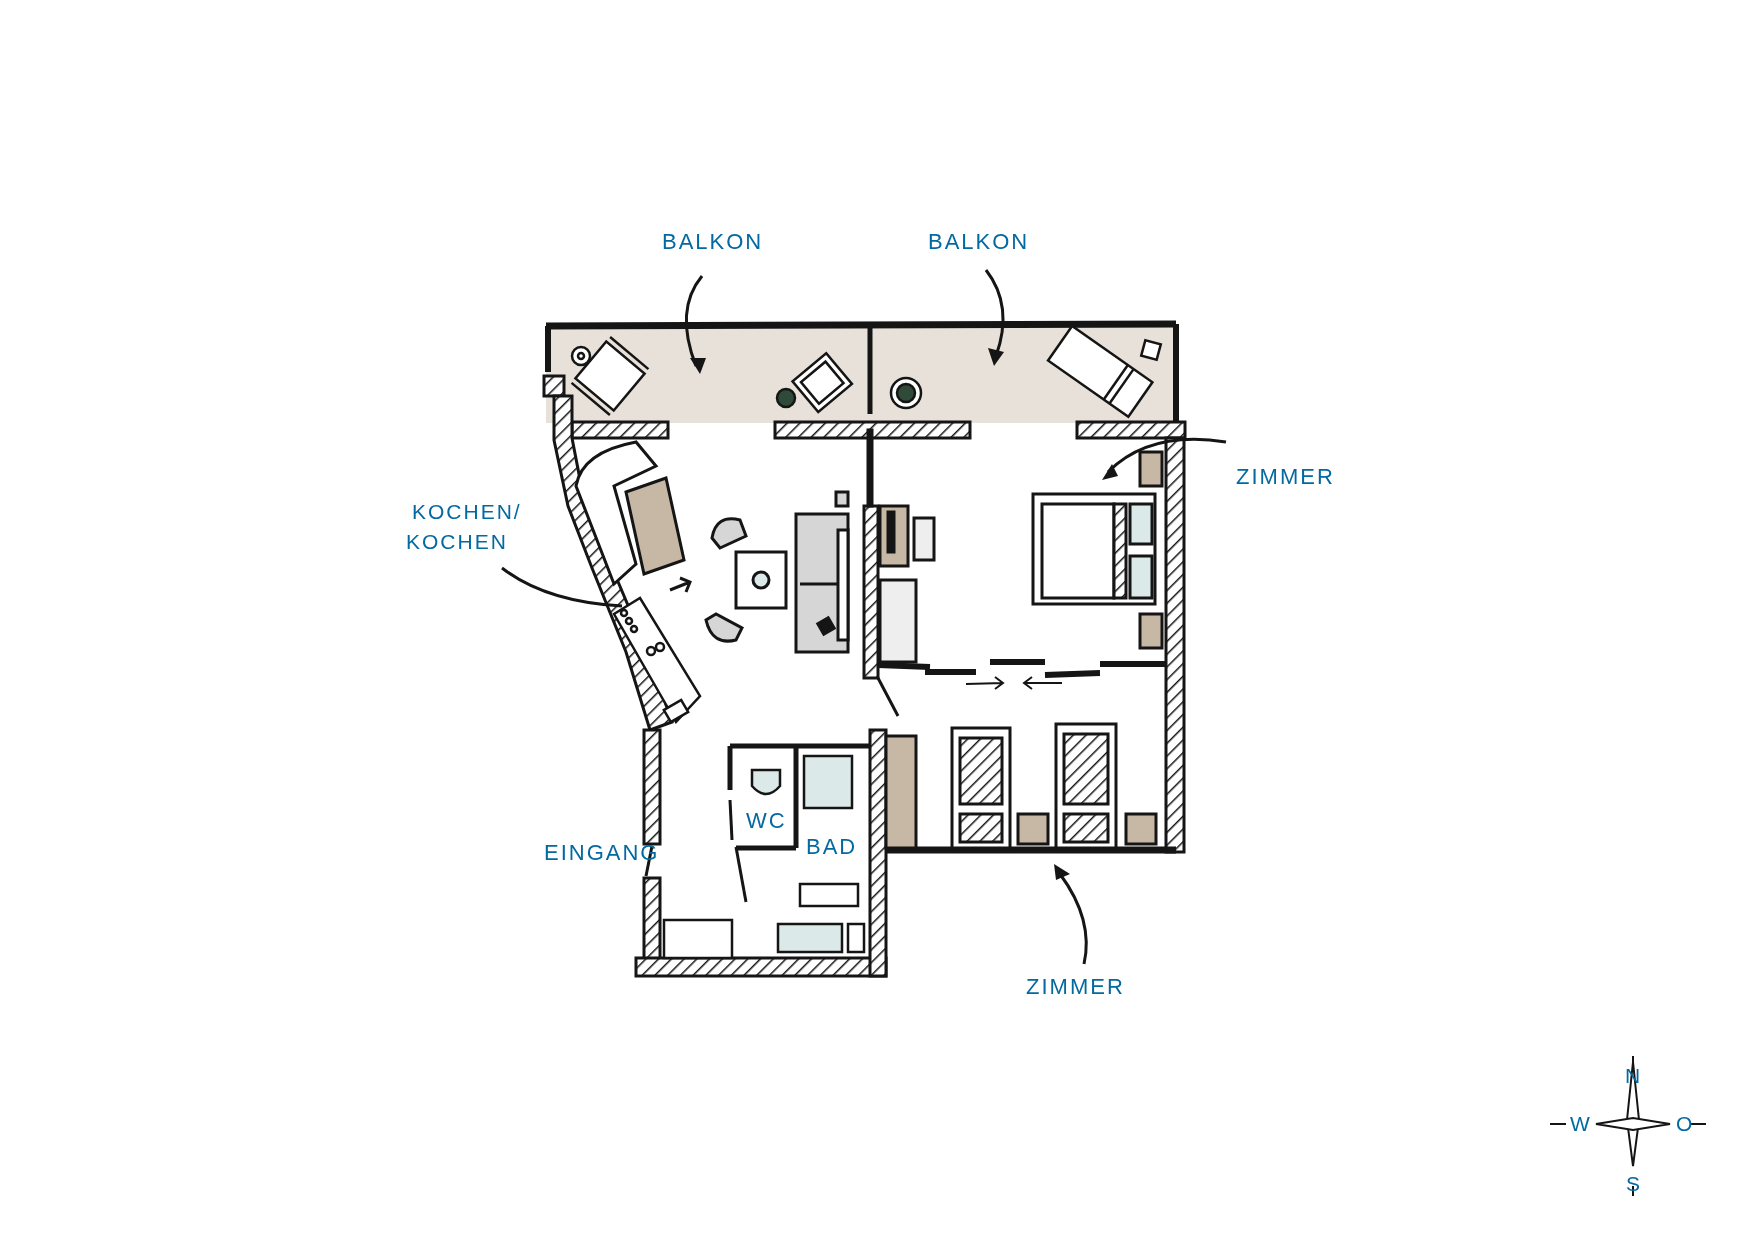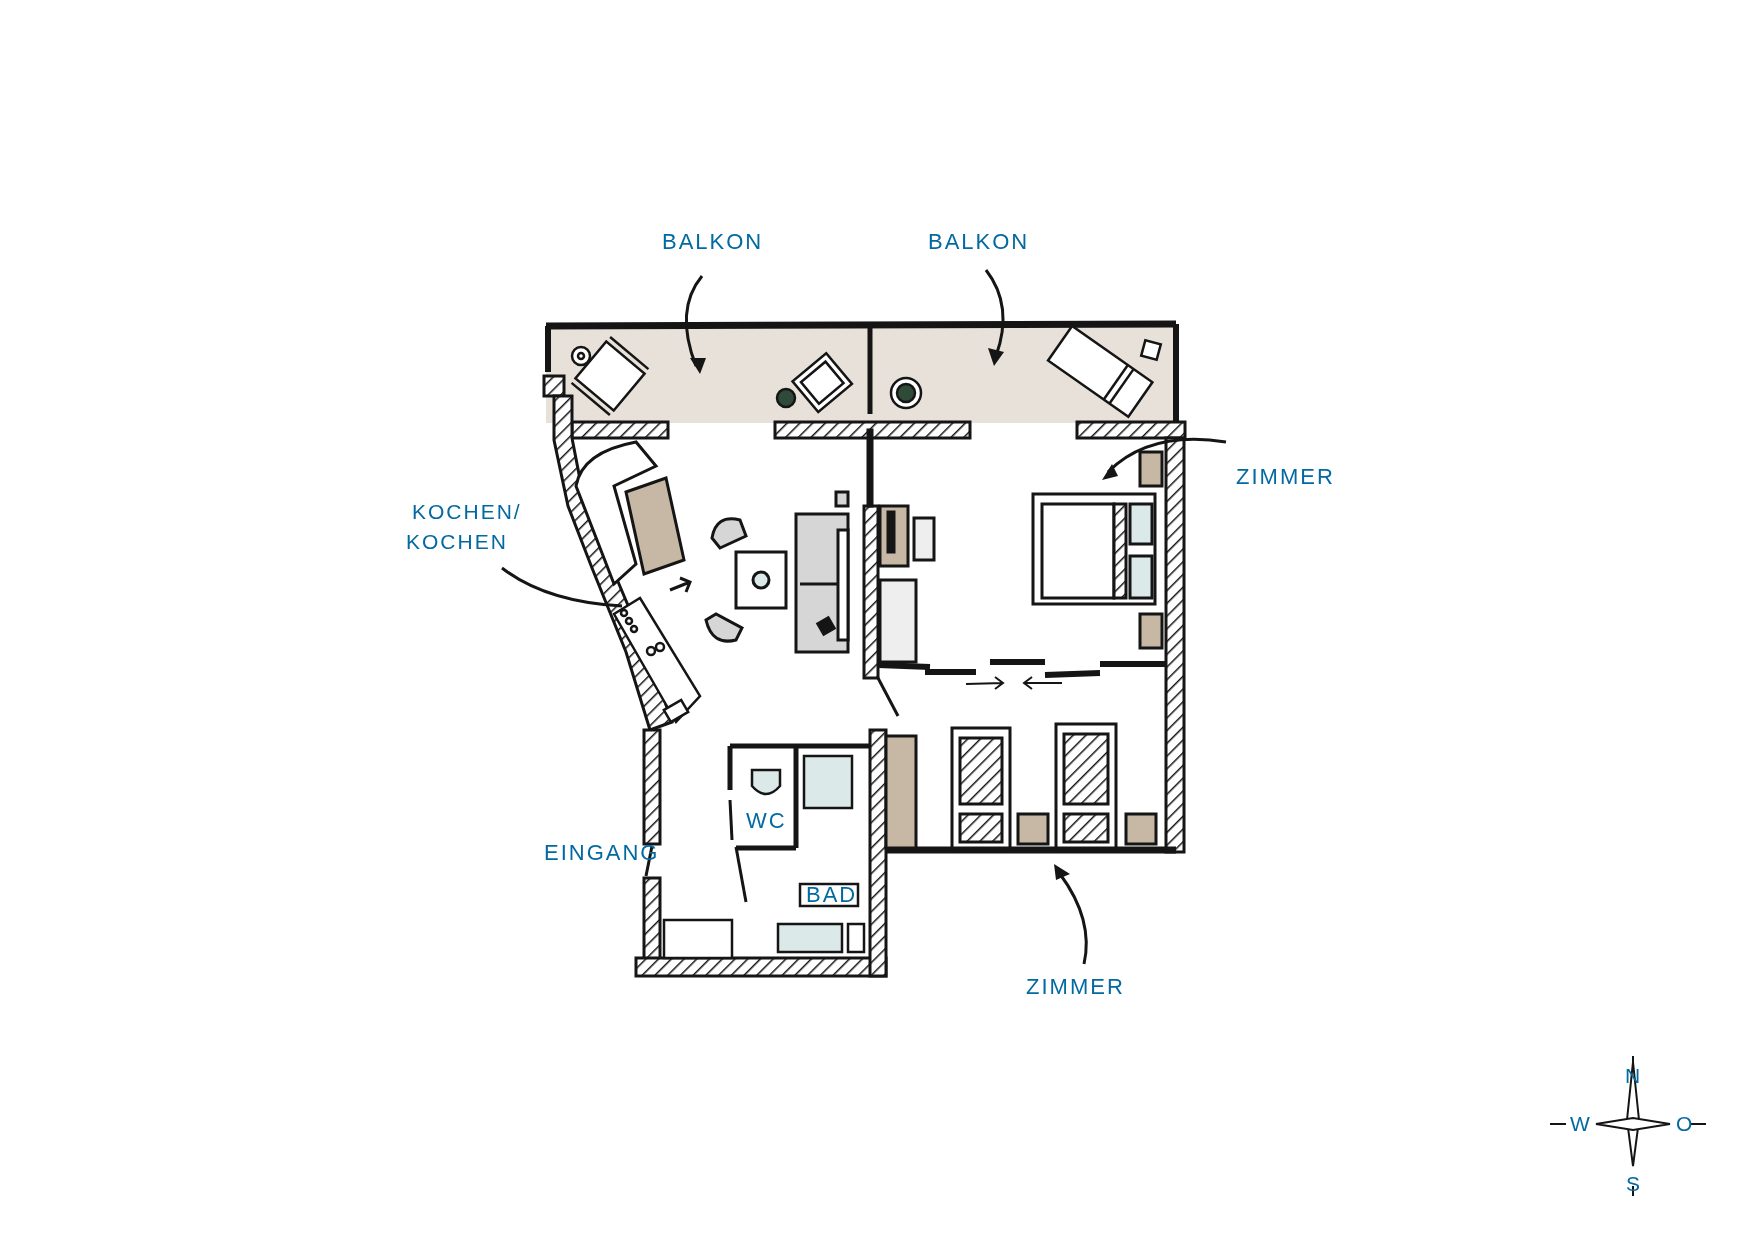--- a/index.html
+++ b/index.html
@@ -193,18 +193,18 @@
 </svg>
 
 <div class="lbl" style="left:662px; top:229px;">BALKON</div>
 <div class="lbl" style="left:928px; top:229px;">BALKON</div>
 <div class="lbl small" style="left:392px; top:500px;margin-left:20px;">KOCHEN/</div>
 <div class="lbl small" style="left:406px; top:530px;">KOCHEN</div>
 <div class="lbl" style="left:1236px; top:464px;">ZIMMER</div>
 <div class="lbl" style="left:1026px; top:974px;">ZIMMER</div>
 <div class="lbl" style="left:504px; top:840px;margin-left:40px;">EINGANG</div>
 <div class="lbl" style="left:746px; top:808px;">WC</div>
-<div class="lbl" style="left:806px; top:882px;">BAD</div>
+<div class="lbl" style="left:806px; top:834px;">BAD</div>
 
 <div class="lbl small" style="left:1625px; top:1064px;">N</div>
 <div class="lbl small" style="left:1626px; top:1172px;">S</div>
 <div class="lbl small" style="left:1570px; top:1112px;">W</div>
 <div class="lbl small" style="left:1676px; top:1112px;">O</div>
 
 </body></html>

